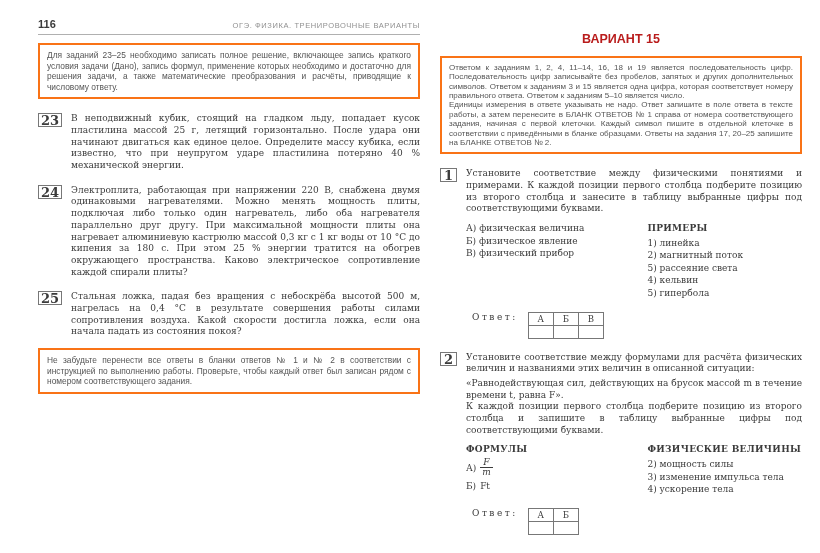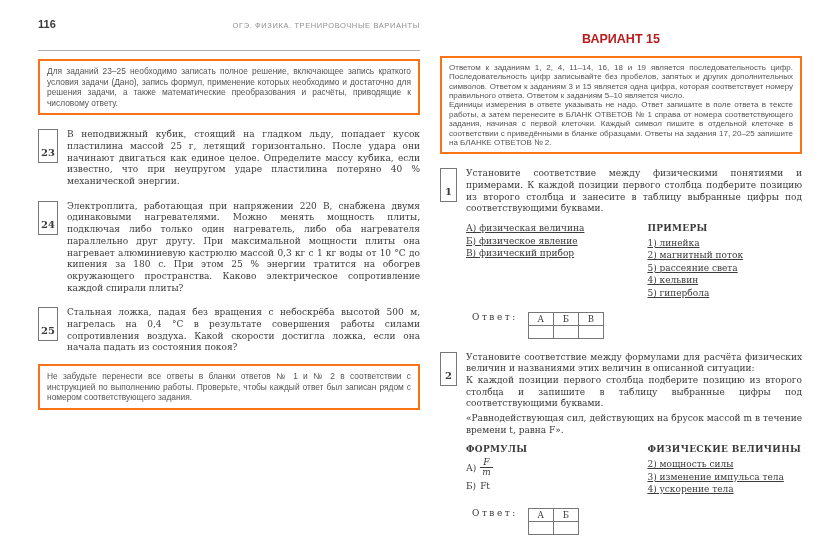--- a/index.html
+++ b/index.html
@@ -5,47 +5,47 @@
   * { margin:0; padding:0; box-sizing:border-box; }
   html,body { width:820px; height:553px; background:#ffffff; }
   body { font-family:"DejaVu Serif", serif; color:#3b3b3b; }
   .spread { position:relative; width:820px; height:553px; background:#fff; overflow:hidden; }
   .page { position:absolute; top:18px; }
   .page-left { left:38px; width:382px; }
   .page-right { left:440px; width:362px; }
 
   
   .page-header { display:flex; justify-content:space-between; align-items:flex-end;
-    border-bottom:1px solid #b0b0b0; padding-bottom:20px; }
+    border-bottom:1px solid #b0b0b0; padding-bottom:4px; }
   .page-num { font-family:"Liberation Sans", sans-serif; font-weight:bold; font-size:11px; color:#3b3b3b; }
   .running-head { font-family:"Liberation Sans", sans-serif; font-size:7.5px; color:#909090; letter-spacing:0.6px; }
 
   
   .note-box { border:2px solid #f97316; padding:5px 7px; font-family:"Liberation Sans", sans-serif;
     font-size:8.4px; line-height:1.26; color:#555; text-align:justify; }
   .mt8 { margin-top:8px; } .mt10 { margin-top:10px; } .mt13 { margin-top:13px; } .mt14 { margin-top:14px; }
   .note-box p { margin:0; }
 
   
   .task { display:flex; gap:9px; }
-  .task-num-box { flex:none; border:1px solid #777; min-width:17px; height:14px; padding:16px 2px;
-    text-align:center; font-weight:bold; font-size:10px; line-height:13px; color:#3b3b3b; }
+  .task-num-box { flex:none; border:1px solid #777; min-width:17px; height:14px; padding:0 2px;
+    text-align:center; font-weight:bold; font-size:13px; line-height:13px; color:#3b3b3b; }
   .task-body { flex:1; min-width:0; }
   .task-text { font-size:9px; line-height:1.3; text-align:justify; }
 
   
   .variant-title { text-align:center; font-family:"Liberation Sans", sans-serif; font-weight:bold;
     font-size:12.5px; color:#b91c1c; margin:14px 0 10px 0; }
   .instructions { font-size:8px; line-height:1.17; }
 
   
   .match-cols { display:flex; margin-top:7px; font-size:9px; line-height:1.4; }
   .match-col-left { width:54%; } .match-col-right { width:46%; }
   .col-head { font-weight:bold; letter-spacing:0.3px; margin-bottom:2px; }
-  .match-item { white-space:nowrap;text-decoration:underline; }
+  .match-item { white-space:nowrap; }
 
   
   .answer-row { display:flex; align-items:flex-start; margin-top:12px; margin-left:6px; }
   .answer-label { font-size:9px; letter-spacing:2.5px; }
   .answer-table { border-collapse:collapse; margin-left:10px; }
   .answer-table td { border:1px solid #777; width:25px; height:13px; text-align:center;
     font-size:8.5px; padding:0; color:#3b3b3b; }
 
   
   .formula-line { font-size:9px; margin-top:2px; display:flex; align-items:center; gap:4px; }
@@ -135,22 +135,22 @@
           </tbody>
             </table>
         </div>
       </div>
     </div>
 
     <div class="task mt13">
       <div class="task-num-box">2</div>
       <div class="task-body">
         <div class="task-text">Установите соответствие между формулами для расчёта физических величин и названиями этих величин в описанной ситуации:</div>
+        <div class="task-text" style="margin-top:3px;">«Равнодействующая сил, действующих на брусок массой m в течение времени t, равна F».</div>
         <div class="task-text">К каждой позиции первого столбца подберите позицию из второго столбца и запишите в таблицу выбранные цифры под соответствующими буквами.</div>
-        <div class="task-text" style="margin-top:3px;">«Равнодействующая сил, действующих на брусок массой m в течение времени t, равна F».</div>
         <div class="match-cols">
           <div class="match-col-left">
             <div class="col-head">ФОРМУЛЫ</div>
             <div class="formula-line">
               <span>А)</span>
               <span class="frac">
                 <span class="fnum">F</span>
                 <span class="fden">m</span>
               </span>
             </div>

